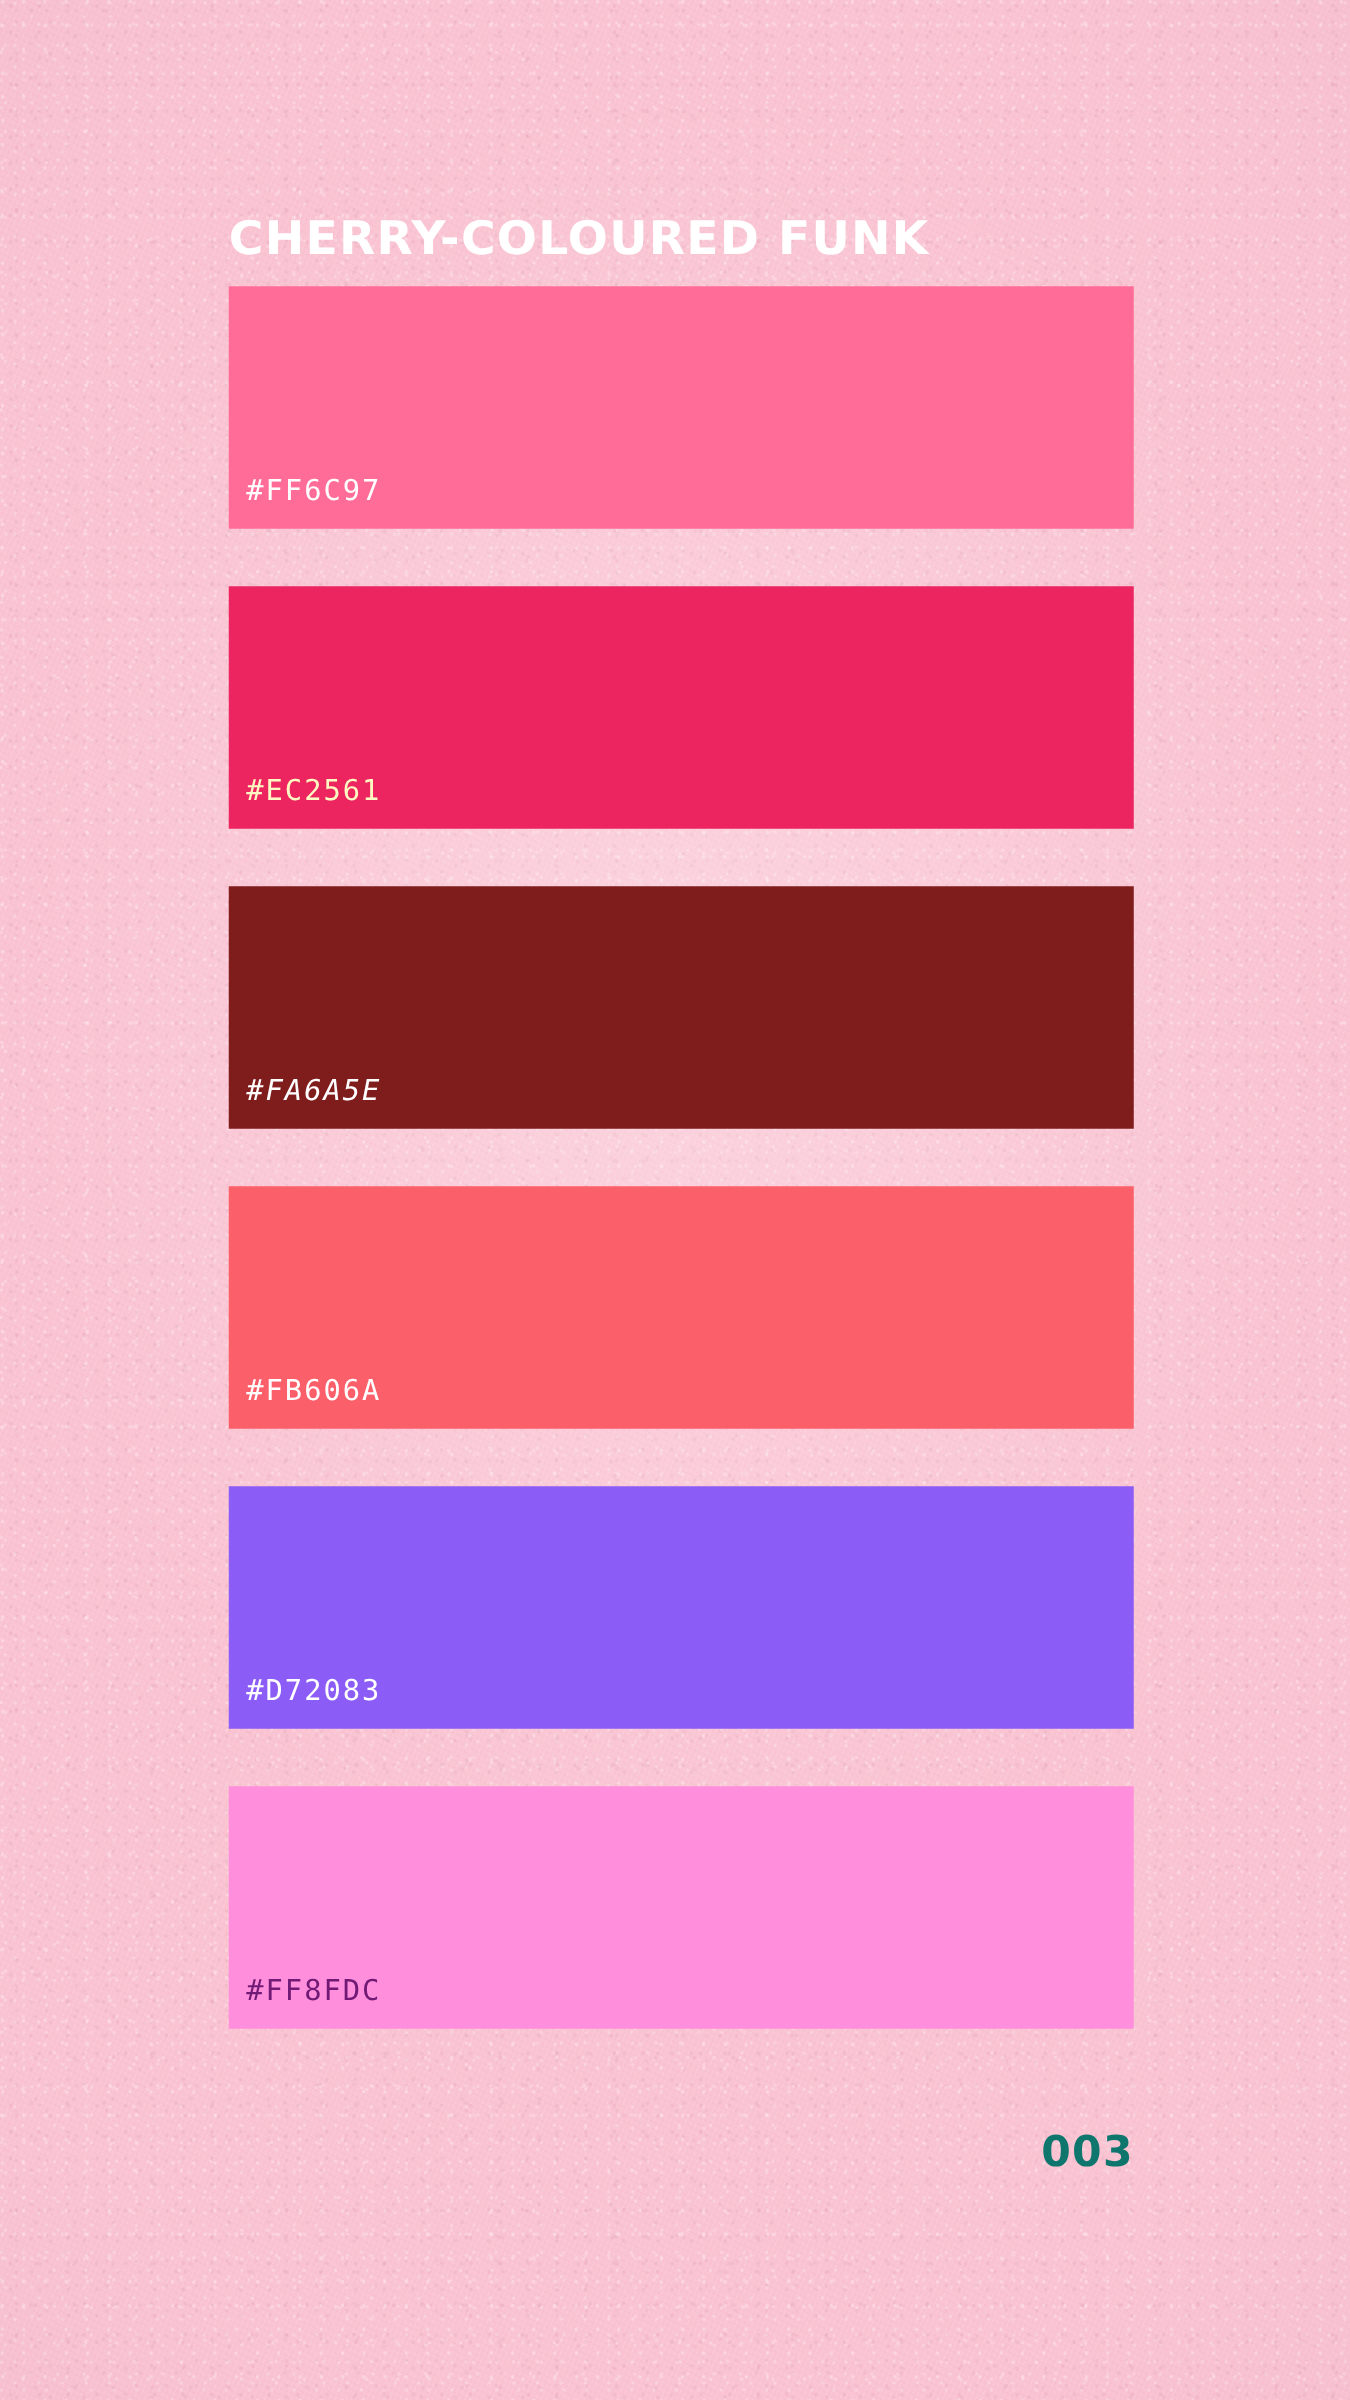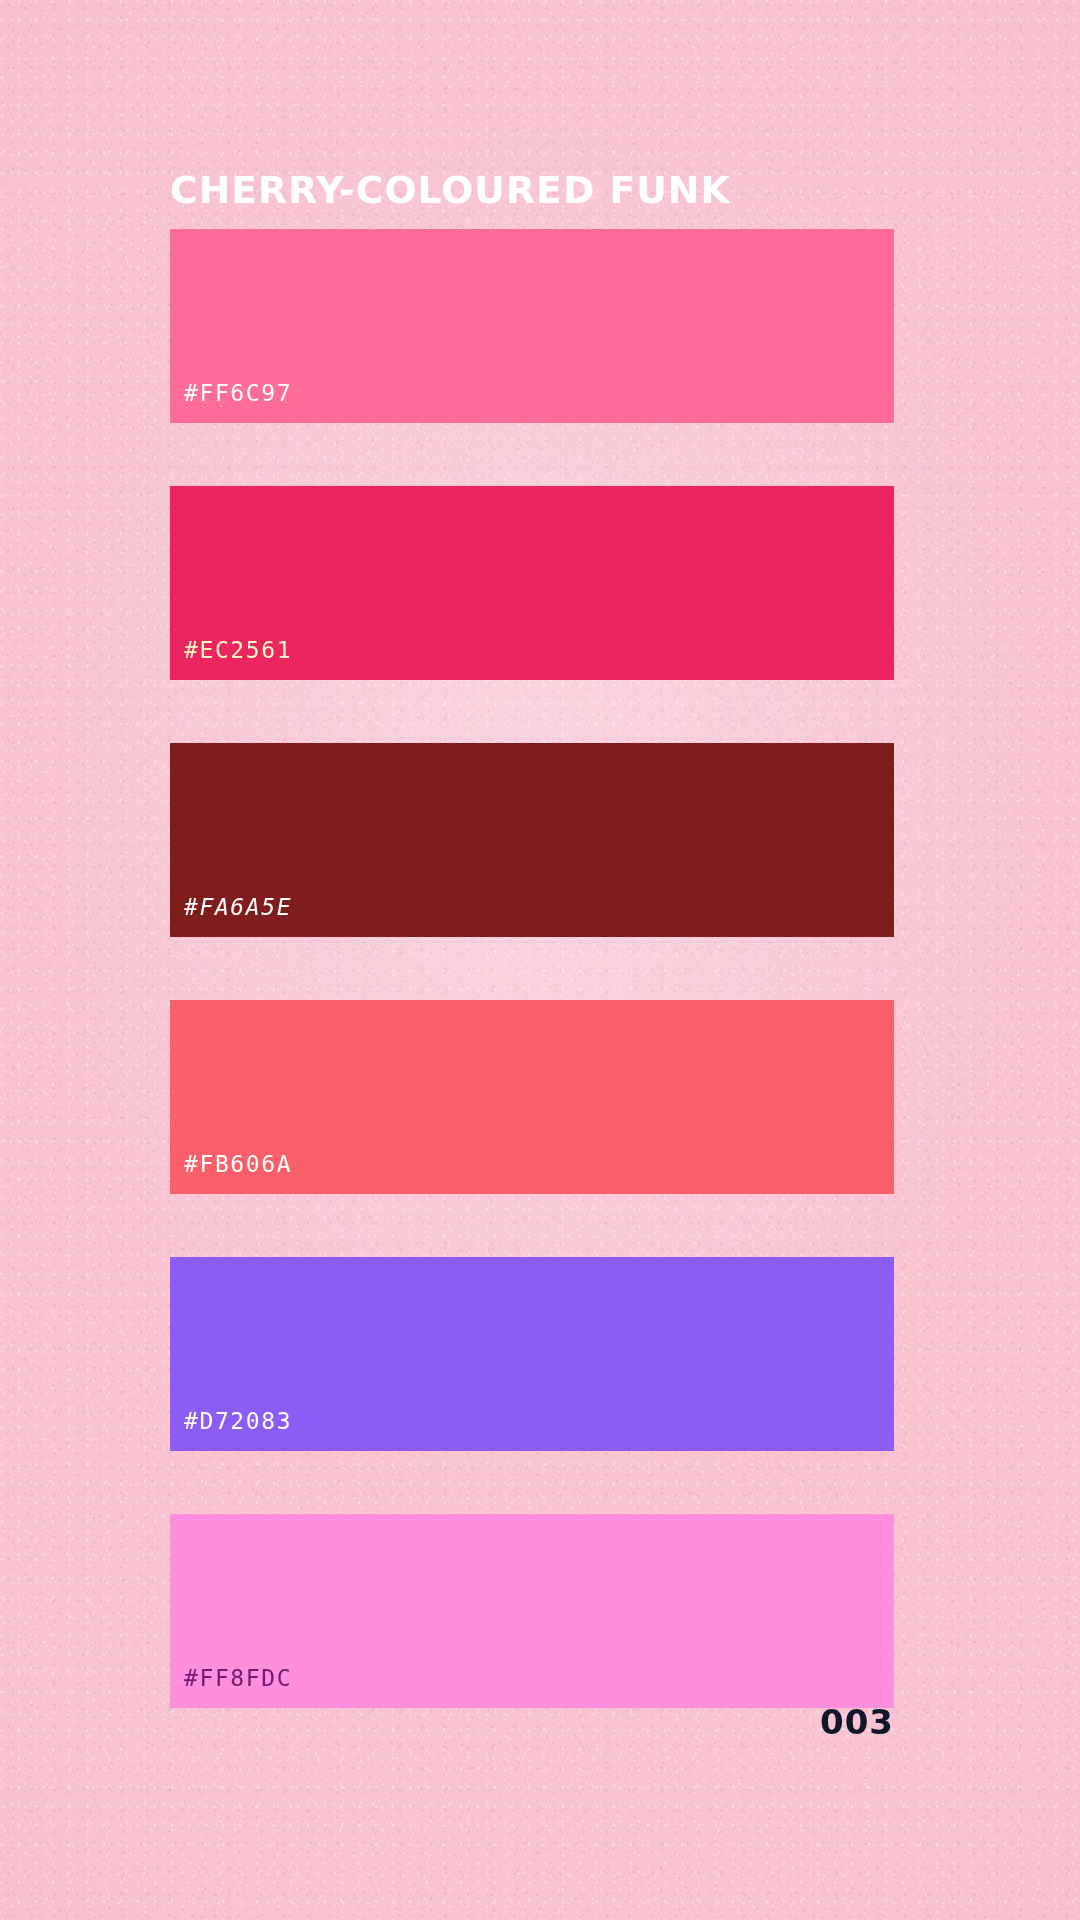--- a/index.html
+++ b/index.html
@@ -63,21 +63,21 @@
     inset: 0;
     pointer-events: none;
     background:
       radial-gradient(ellipse 78% 62% at 50% 42%, rgba(255,255,255,.28) 0%, rgba(255,255,255,0) 62%),
       radial-gradient(ellipse 120% 95% at 50% 50%, rgba(0,0,0,0) 55%, rgba(175,110,134,.14) 100%);
   }
 
   
   #content {
     position: absolute;
-    left: 170px;
+    left: 183px;
     top: 0;
     width: 724px;
     height: 1534px;
   }
 
   
   #palette-title {
     position: absolute;
     left: 0;
     top: 172px;
@@ -98,21 +98,21 @@
     position: absolute;
     left: 0;
     top: 229px;
     width: 724px;
   }
 
   .swatch {
     position: relative;
     width: 724px;
     height: 194px;
-    margin-bottom: 63px;
+    margin-bottom: 46px;
     box-sizing: border-box;
   }
 
   .swatch-hex {
     position: absolute;
     left: 14px;
     bottom: 18px;
     font-family: "DejaVu Sans Mono", "Liberation Mono", monospace;
     font-size: 23px;
     font-weight: 400;
@@ -163,16 +163,16 @@
           <div class="swatch-hex" style="color: rgb(255, 255, 255); text-align: center;">#FB606A</div>
         </div>
         <div class="swatch" style="background-color: #8b5cf6; text-decoration: underline;">
           <div class="swatch-hex" style="color: rgb(255, 255, 255);">#D72083</div>
         </div>
         <div class="swatch" style="background-color: rgb(255, 143, 220);">
           <div class="swatch-hex" style="color: #701a75;">#FF8FDC</div>
         </div>
       </div>
 
-    <div id="page-number" style="color: #0f172a;">003</div>
+    <div id="page-number" style="color: #0f766e;">003</div>
 
   </div>
 </div>
 
 </body></html>

